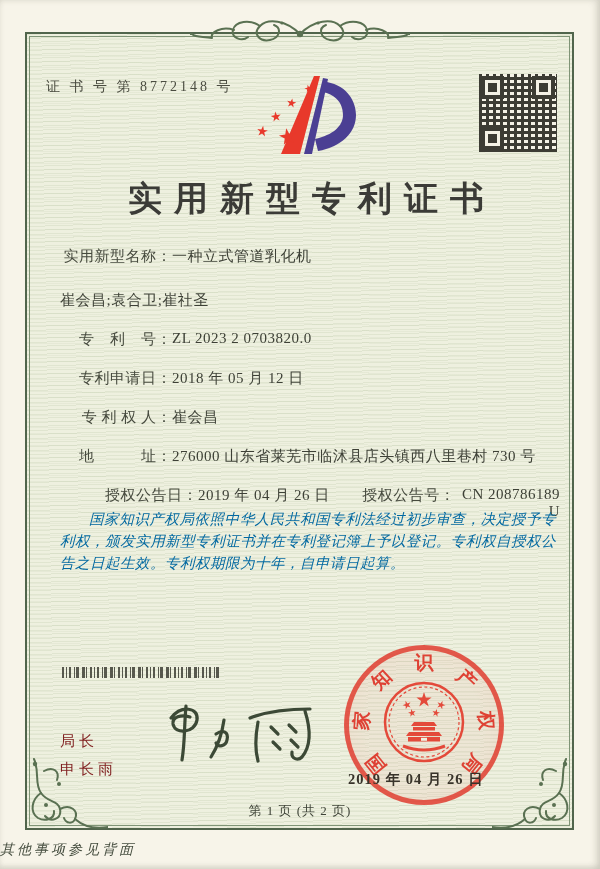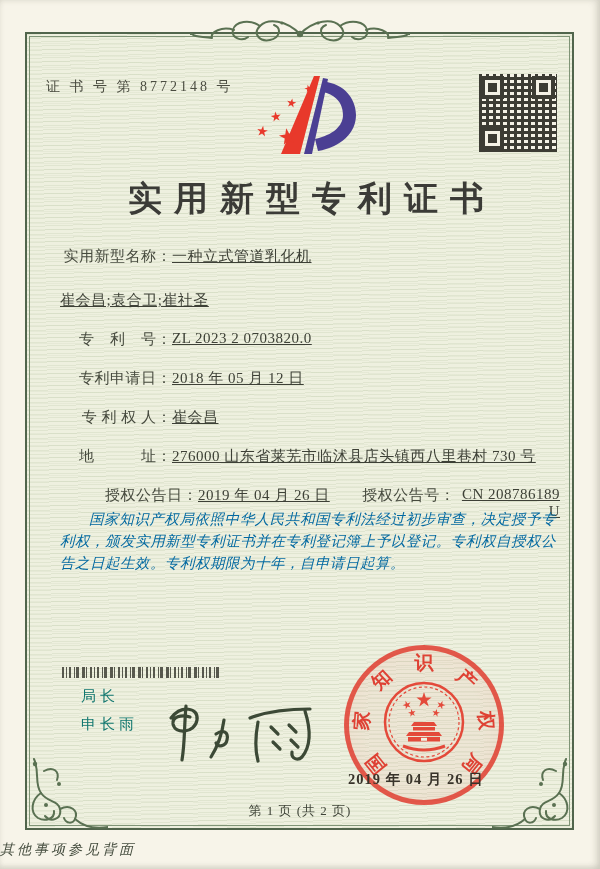--- a/index.html
+++ b/index.html
@@ -49,36 +49,36 @@
   .qr .f-bl{left:2px;bottom:2px;}
   .title{
     position:absolute;left:0;right:0;top:176px;
     text-align:center;font-size:34px;font-weight:600;
     letter-spacing:12px;padding-left:12px;color:#3b3b37;margin-left:12px;
   }
   .fields{position:absolute;left:60px;right:40px;top:247px;font-size:15px;color:#45483c;}
   .field-row{margin-bottom:16px;height:23px;letter-spacing:.5px;display:flex;text-align:right;}
   .field-row:first-child{margin-bottom:21px;}
   .field-label{display:inline-block;min-width:112px;color:#464a3e;}
-  .field-value{color:#3d4036;text-decoration:underline;}
+  .field-value{color:#3d4036;}
   .pair1{width:268px;display:flex;margin-left:26px;}
   .pair2{display:flex;}
   .paragraphs{
     position:absolute;left:60px;right:44px;top:508px;
     font-size:14.5px;line-height:22px;color:#0369a1;
     font-style:italic;text-align:justify;letter-spacing:.5px;
   }
   .paragraphs p{margin:0 0 4px 0;text-indent:2em;}
   .barcode{
     position:absolute;left:62px;top:667px;width:160px;height:11px;opacity:.85;
     background-image:
       repeating-linear-gradient(90deg,#3f3f36 0 1px,transparent 1px 4px),
       repeating-linear-gradient(90deg,#3f3f36 0 2px,transparent 2px 7px);
   }
-  .officer{position:absolute;left:60px;top:682px;font-size:15px;color:#0f766e;letter-spacing:4px;line-height:28px;margin-left:21px;}
+  .officer{position:absolute;left:60px;top:727px;font-size:15px;color:#7f1d1d;letter-spacing:4px;line-height:28px;}
   .signature{position:absolute;left:158px;top:694px;}
   
   .seal{position:absolute;left:344px;top:645px;width:160px;height:160px;}
   .seal-ring{
     position:absolute;inset:0;border-radius:50%;
     border:5px solid rgba(224,52,40,.8);
     background:radial-gradient(circle, rgba(232,57,43,.05) 55%, rgba(232,57,43,.12) 100%);
   }
   .seal-char{
     position:absolute;left:50%;top:50%;width:20px;height:20px;margin:-10px 0 0 -10px;

